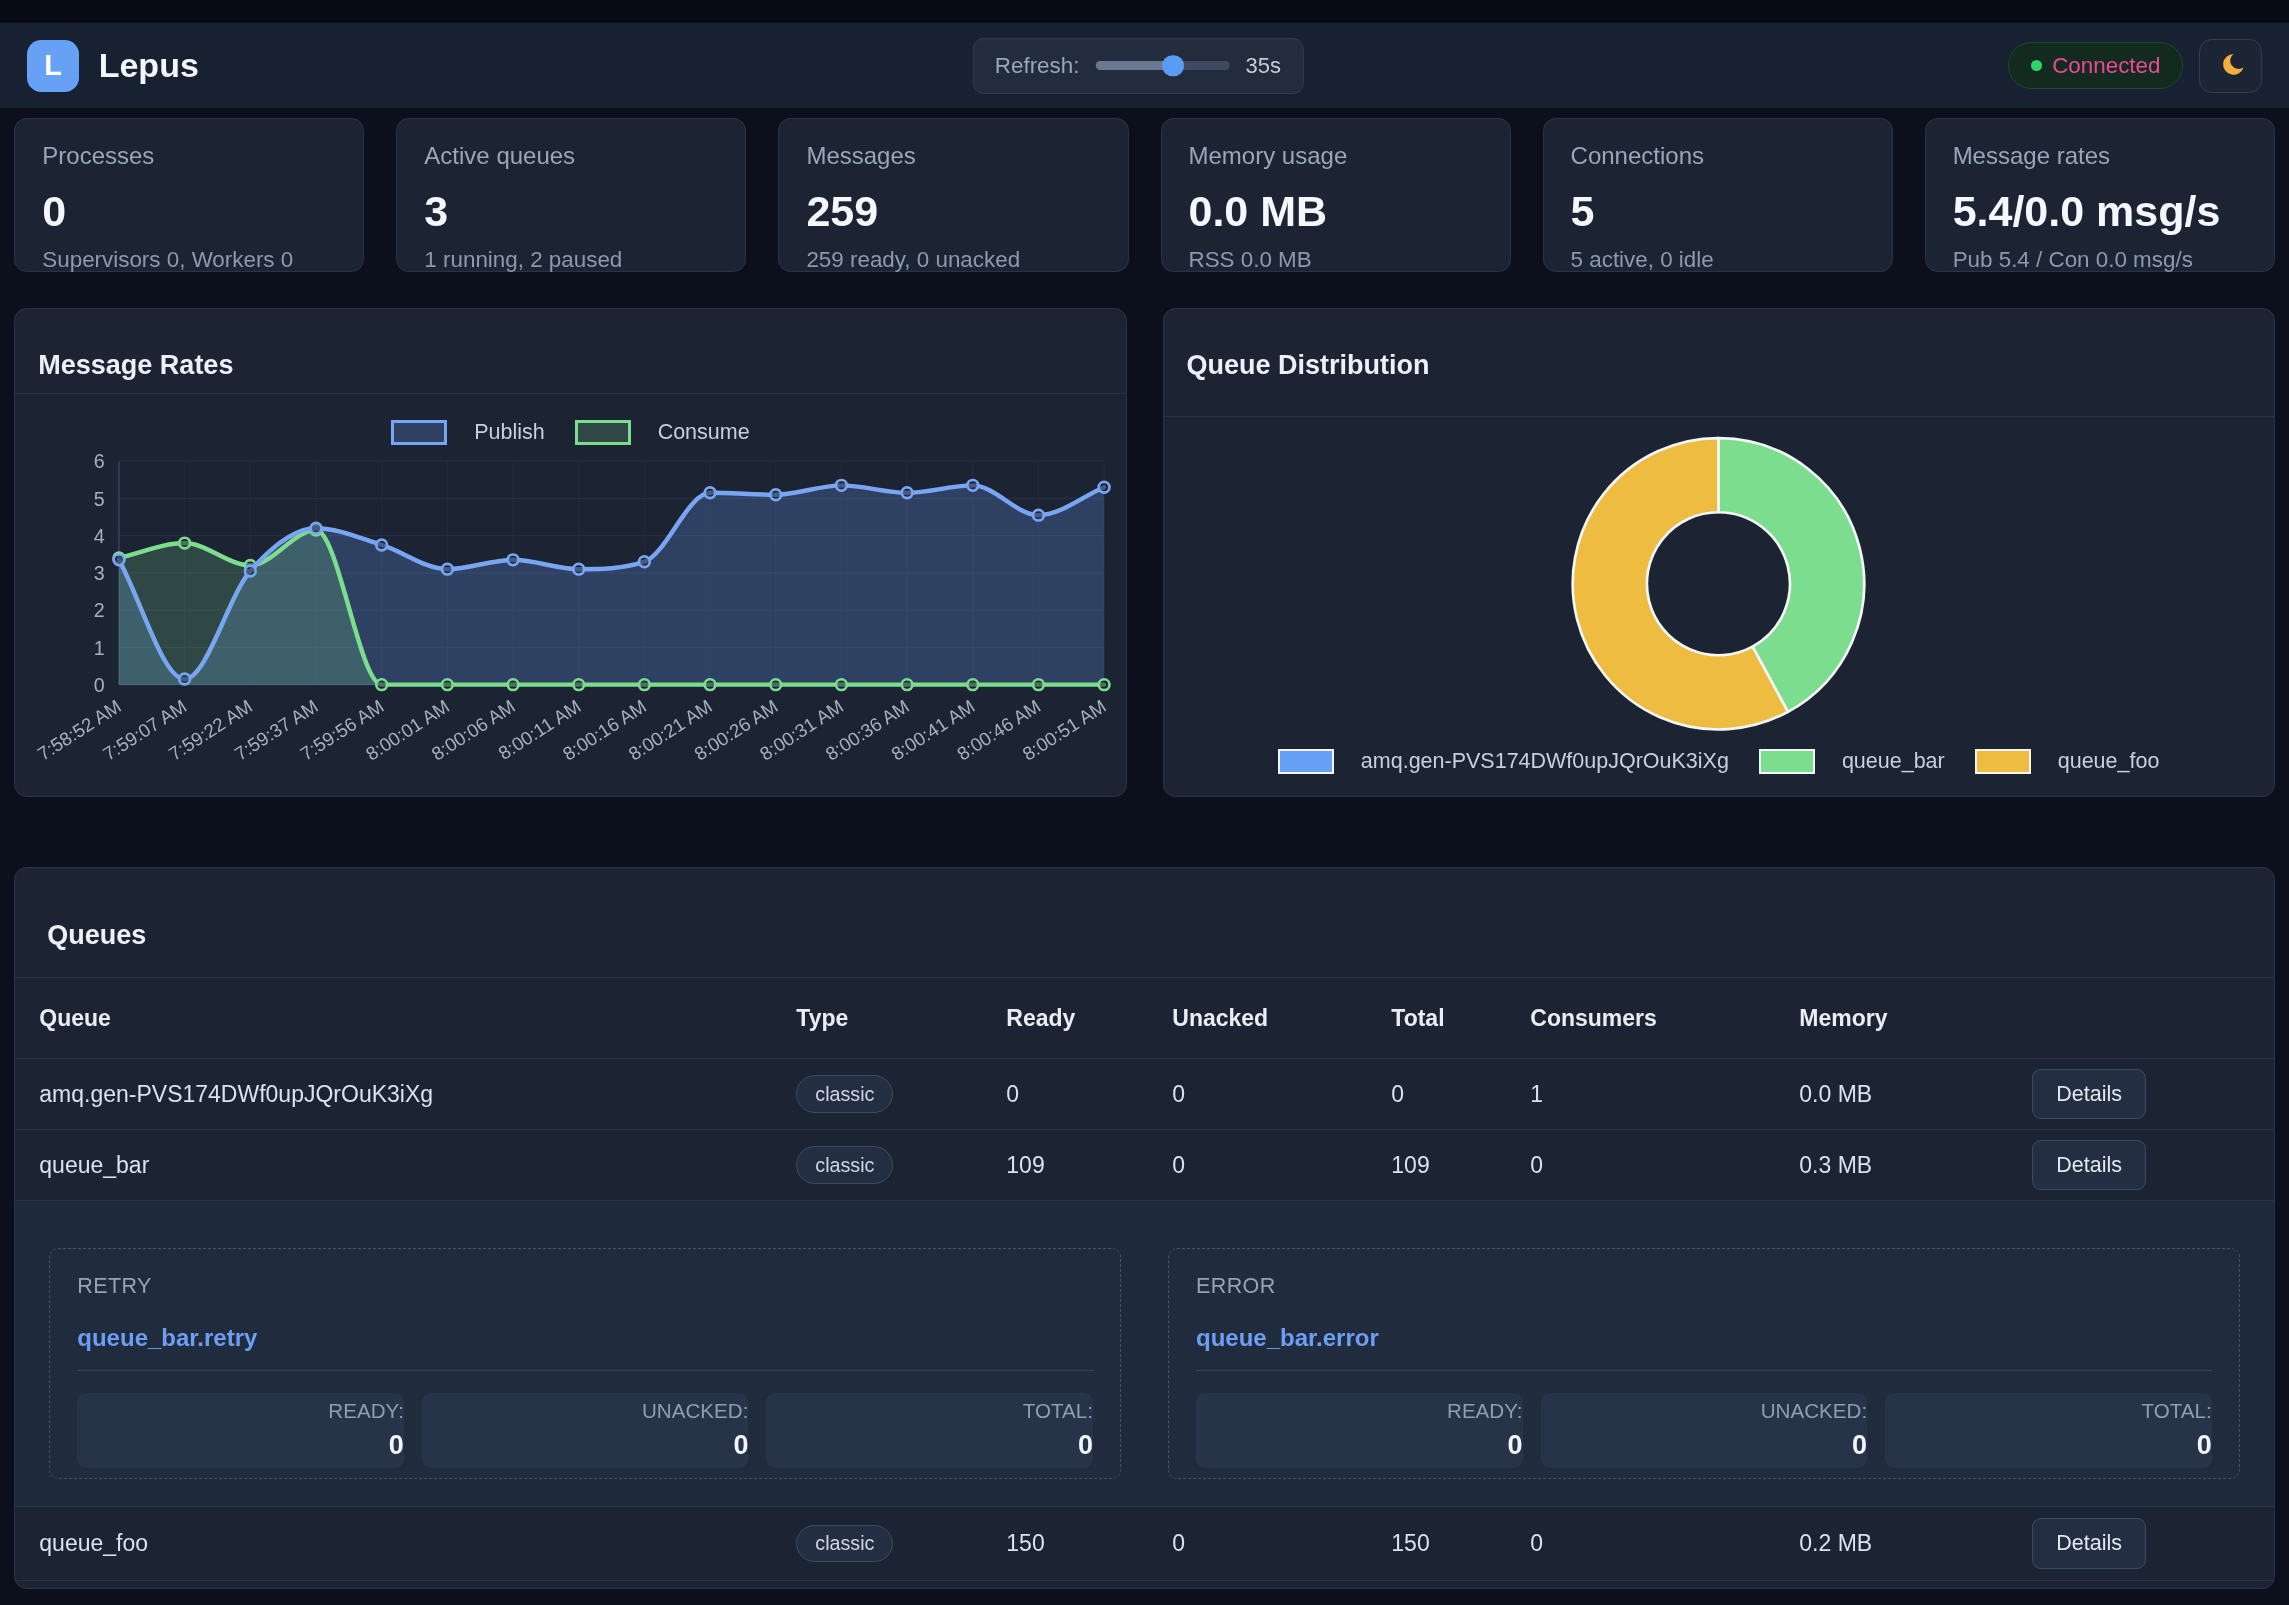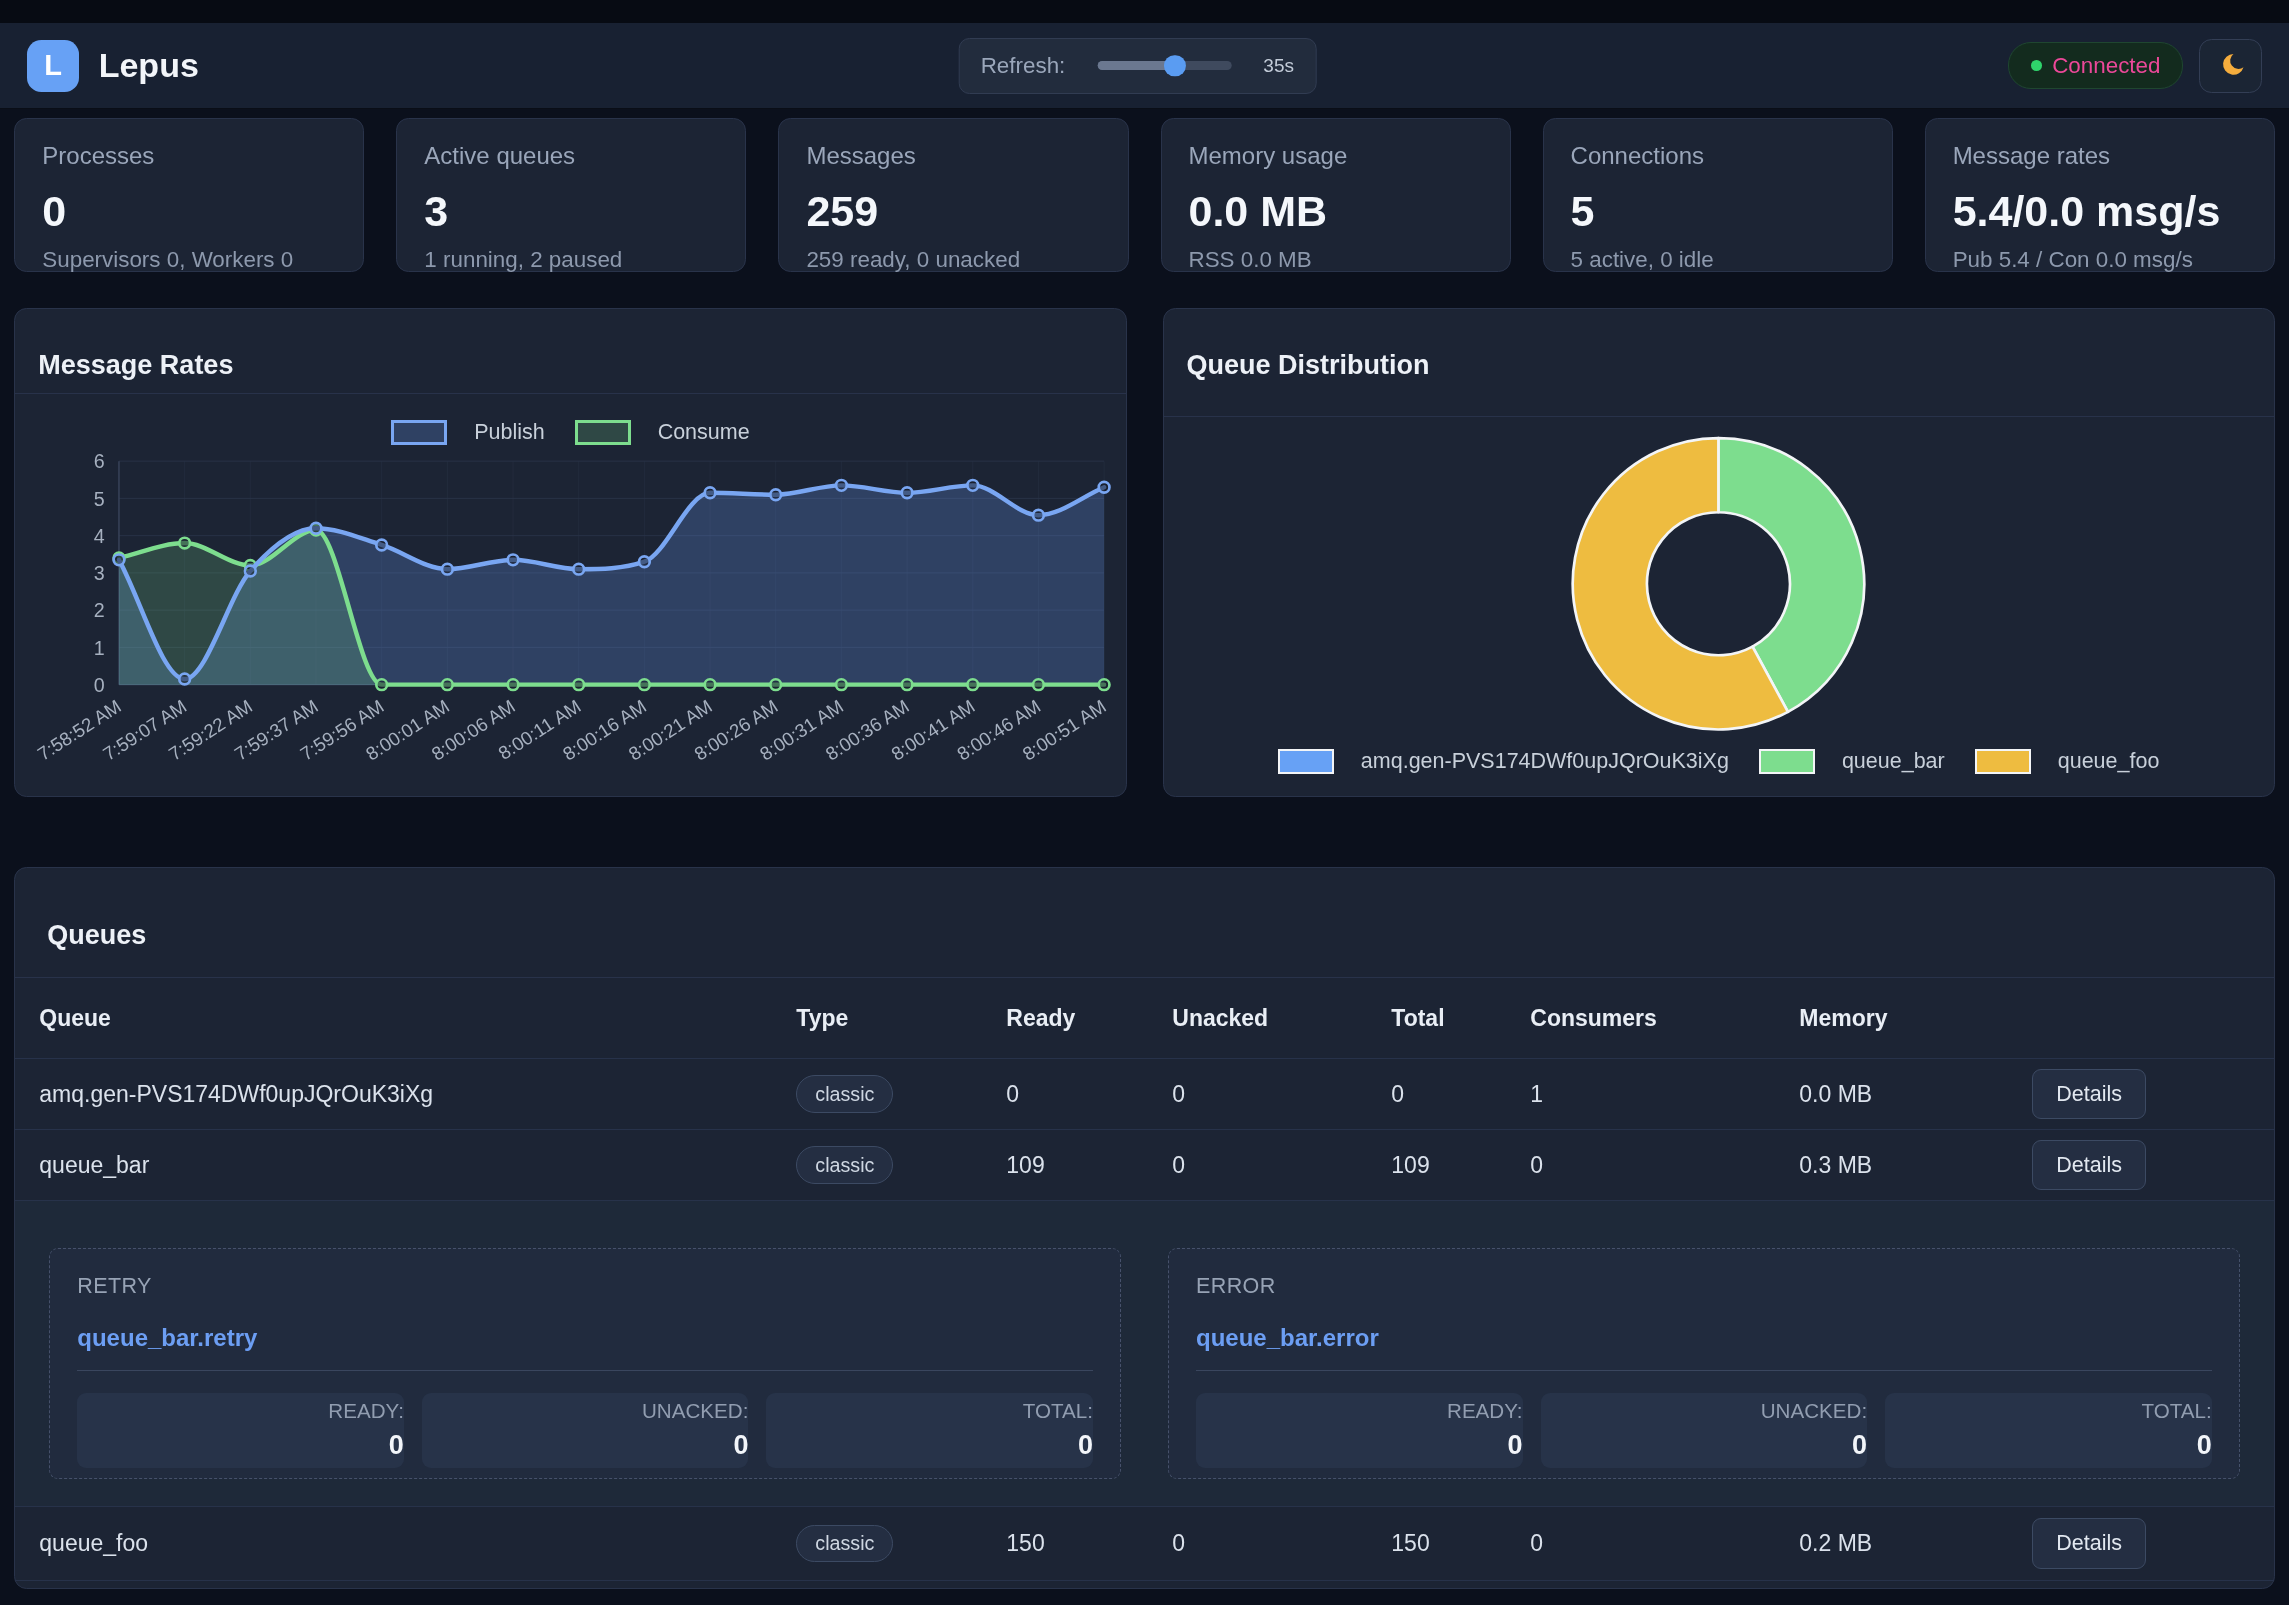--- a/index.html
+++ b/index.html
@@ -16,32 +16,32 @@
   }
   .brand { display:flex; align-items:center; gap:19.7px; }
   .logo {
     width:52px; height:52px; border-radius:14.3px; background:#67a1f5;
     display:flex; align-items:center; justify-content:center;
     color:#fff; font-size:29px; font-weight:bold;
   }
   .app-name { font-size:34px; font-weight:bold; color:#f2f5f9; }
   .refresh-pill {
     position:absolute; left:50%; top:50%; transform:translate(-52%,-50%);
-    display:flex; align-items:center; gap:32px;
+    display:flex; align-items:center; gap:16px;
     background:#222c3d; border:0.9px solid #313c52; border-radius:10.7px;
     height:56px; padding:0 21.5px;
   }
   .refresh-label { font-size:22.4px; color:#9aa6ba; }
   .slider { position:relative; width:134px; height:9px; border-radius:4.5px; background:#3f4a5e; cursor:pointer; }
   .slider-fill { position:absolute; left:0; top:0; height:9px; width:58%; border-radius:4.5px; background:#6b7890; }
   .slider-thumb {
     position:absolute; top:50%; left:58%; transform:translate(-50%,-50%);
     width:21.5px; height:21.5px; border-radius:50%; background:#5a9cf2;
   }
-  .refresh-value { font-size:19px; color:#c3ccd9; }
+  .refresh-value { font-size:22px; color:#c3ccd9; }
   .header-right { margin-left:auto; display:flex; align-items:center; gap:16px; }
   .conn-badge {
     display:flex; align-items:center; gap:10.7px; height:47px; padding:0 21.5px;
     background:#132b1e; border:0.9px solid #1f4630; border-radius:23px;
   }
   .conn-dot { width:10.7px; height:10.7px; border-radius:50%; background:#2fd36b; }
   .conn-text { font-size:22.4px; color:#ec4899; }
   .theme-btn {
     width:63px; height:54px; border-radius:12.5px; background:#1b2534;
     border:0.9px solid #333e55; display:flex; align-items:center; justify-content:center; cursor:pointer;

